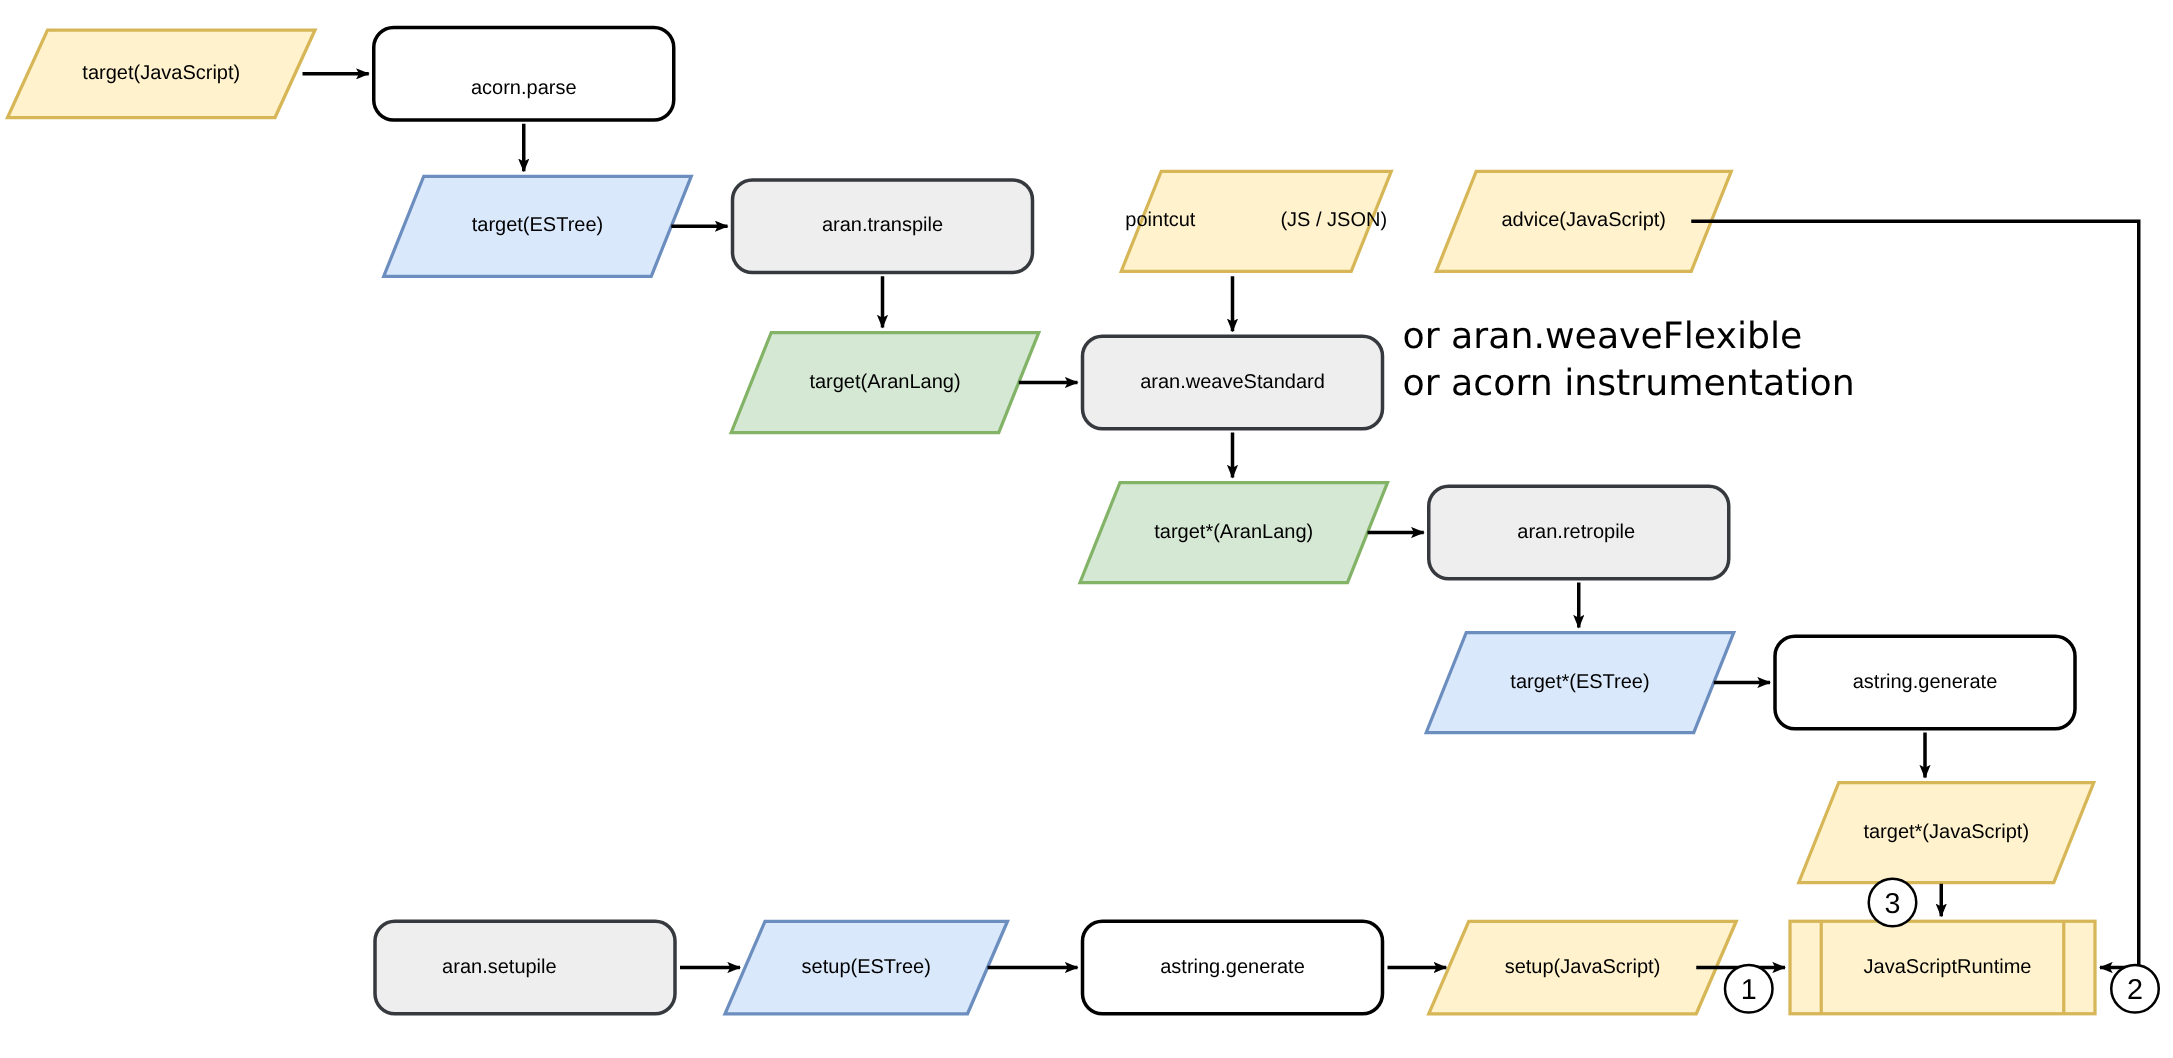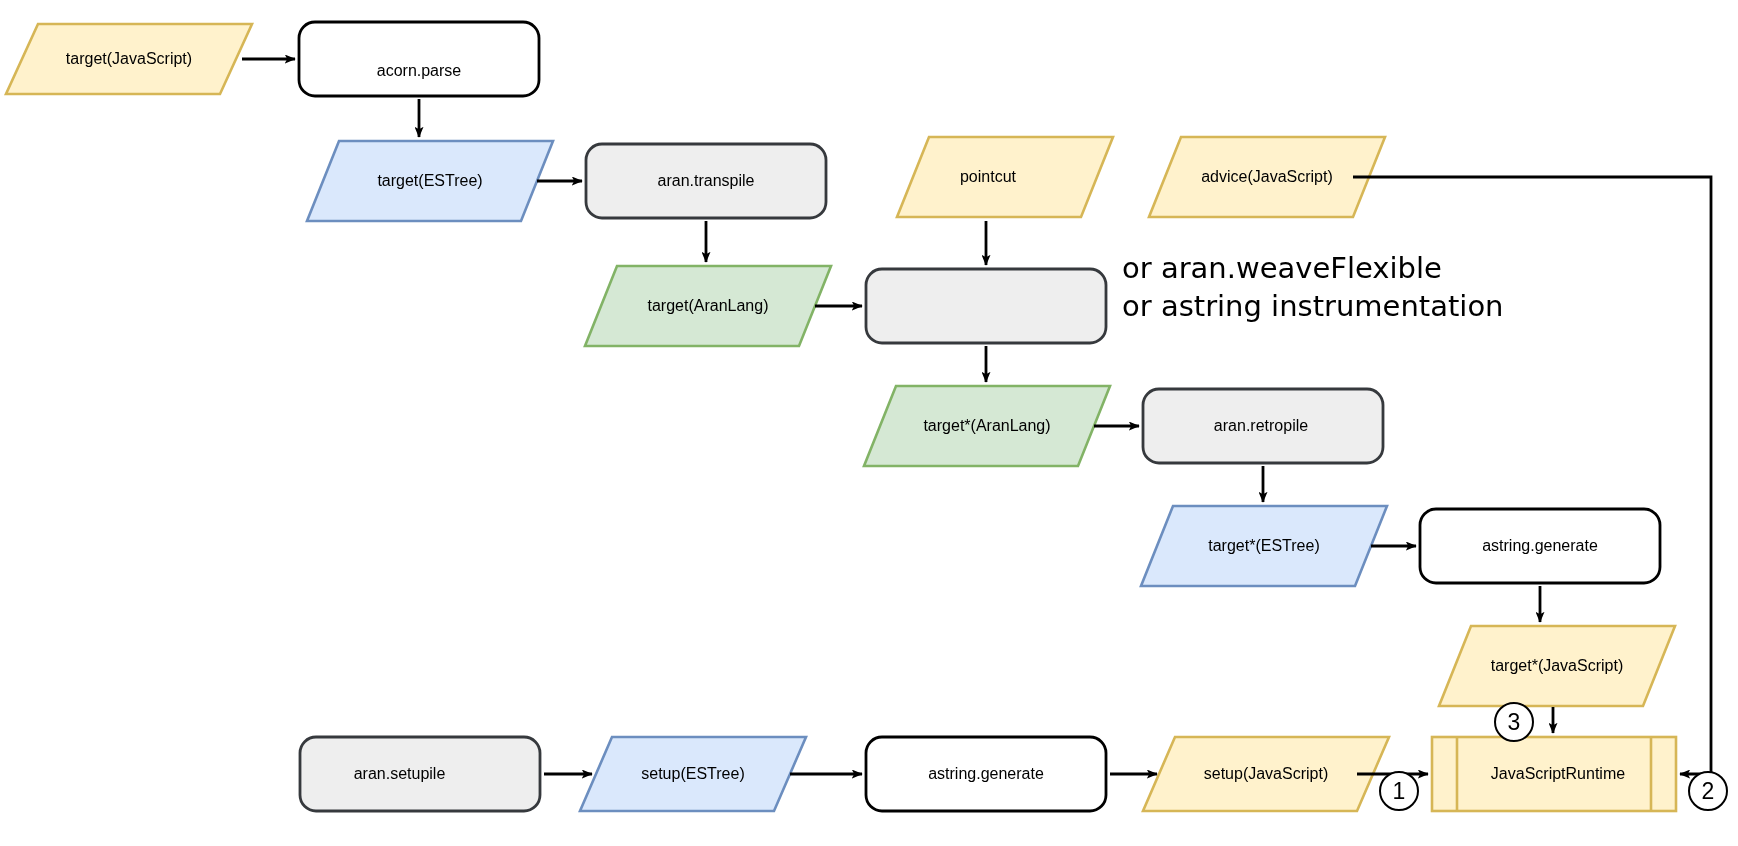--- a/index.html
+++ b/index.html
@@ -89,26 +89,27 @@
   </svg>
 
   <div class="node-label" style="left:6px;top:24px;width:246px;height:70px;"><span>target</span><br><span>(JavaScript)</span></div>
 
   <div class="node-label" style="left:299px;top:34px;width:240px;height:74px;"><span>acorn.parse</span></div>
 
   <div class="node-label" style="left:307px;top:141px;width:246px;height:80px;"><span>target</span><br><span>(ESTree)</span></div>
 
   <div class="node-label" style="left:586px;top:144px;width:240px;height:74px;"><span>aran.transpile</span></div>
 
-  <div class="node-label" style="left:897px;top:137px;width:216px;height:80px;gap:34px;"><span>pointcut</span><br></div>
+  <div class="node-label" style="left:897px;top:137px;width:216px;height:80px;gap:34px;"><span>pointcut</span><br><span>(JS / JSON)</span></div>
 
   <div class="node-label" style="left:1149px;top:137px;width:236px;height:80px;align-items:center;"><span>advice</span><br><span>(JavaScript)</span></div>
 
   <div class="node-label" style="left:585px;top:266px;width:246px;height:80px;"><span>target</span><br><span>(AranLang)</span></div>
 
+  <div class="node-label" style="left:866px;top:269px;width:240px;height:74px;"><span>aran.weaveStandard</span></div>
 
   <div class="node-label" style="left:864px;top:386px;width:246px;height:80px;"><span>target*</span><br><span>(AranLang)</span></div>
 
   <div class="node-label" style="left:1143px;top:389px;width:236px;height:74px;"><span>aran.retropile</span></div>
 
   <div class="node-label" style="left:1141px;top:506px;width:246px;height:80px;"><span>target*</span><br><span>(ESTree)</span></div>
 
   <div class="node-label" style="left:1420px;top:509px;width:240px;height:74px;"><span>astring.generate</span></div>
 
   <div class="node-label" style="left:1439px;top:626px;width:236px;height:80px;"><span>target*</span><br><span>(JavaScript)</span></div>
@@ -116,21 +117,21 @@
   <div class="node-label" style="left:300px;top:737px;width:199px;height:74px;"><span>aran.setupile</span></div>
 
   <div class="node-label" style="left:580px;top:737px;width:226px;height:74px;"><span>setup</span><br><span>(ESTree)</span></div>
 
   <div class="node-label" style="left:866px;top:737px;width:240px;height:74px;"><span>astring.generate</span></div>
 
   <div class="node-label" style="left:1143px;top:737px;width:246px;height:74px;"><span>setup</span><br><span>(JavaScript)</span></div>
 
   <div class="node-label" style="left:1457px;top:737px;width:202px;height:74px;"><span>JavaScript</span><br><span>Runtime</span></div>
 
-  <div class="anno" style="left:1122px;top:250px;"><span>or aran.weaveFlexible</span><br><span>or astring instrumentation</span></div>
+  <div class="anno" style="left:1122px;top:250px;"><span>or aran.weaveFlexible</span><br><span>or acorn instrumentation</span></div>
 
   <div class="circnum" style="left:1379px;top:771px;">
       <span>1</span>
     </div>
   <div class="circnum" style="left:1688px;top:771px;">
       <span>2</span>
     </div>
   <div class="circnum" style="left:1494px;top:702px;">
       <span>3</span>
     </div>

